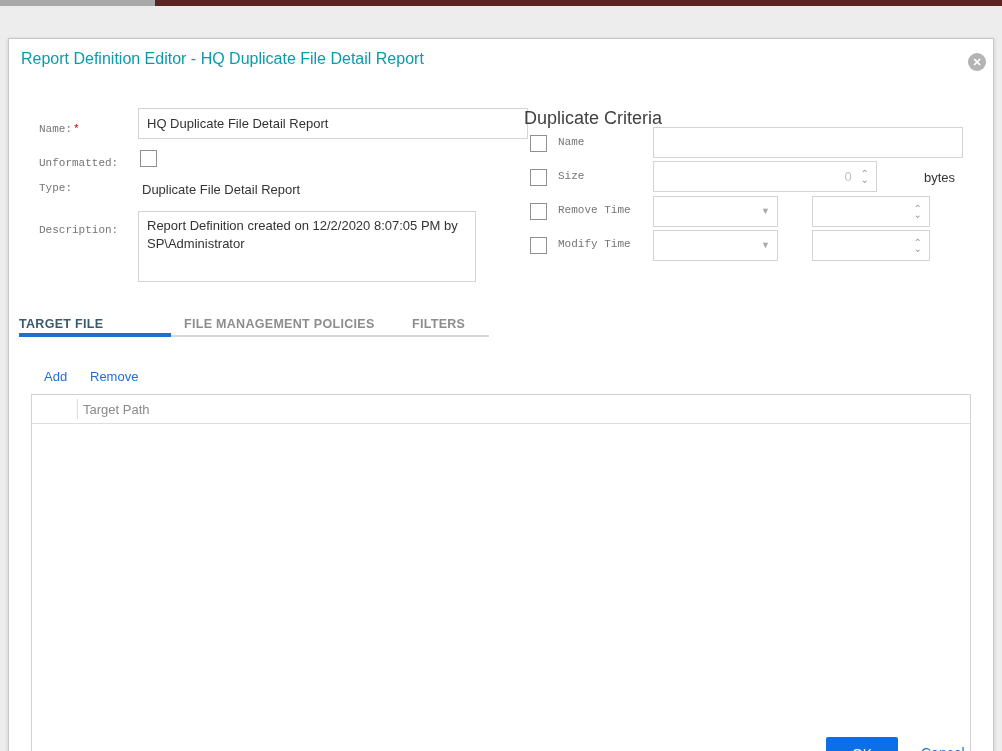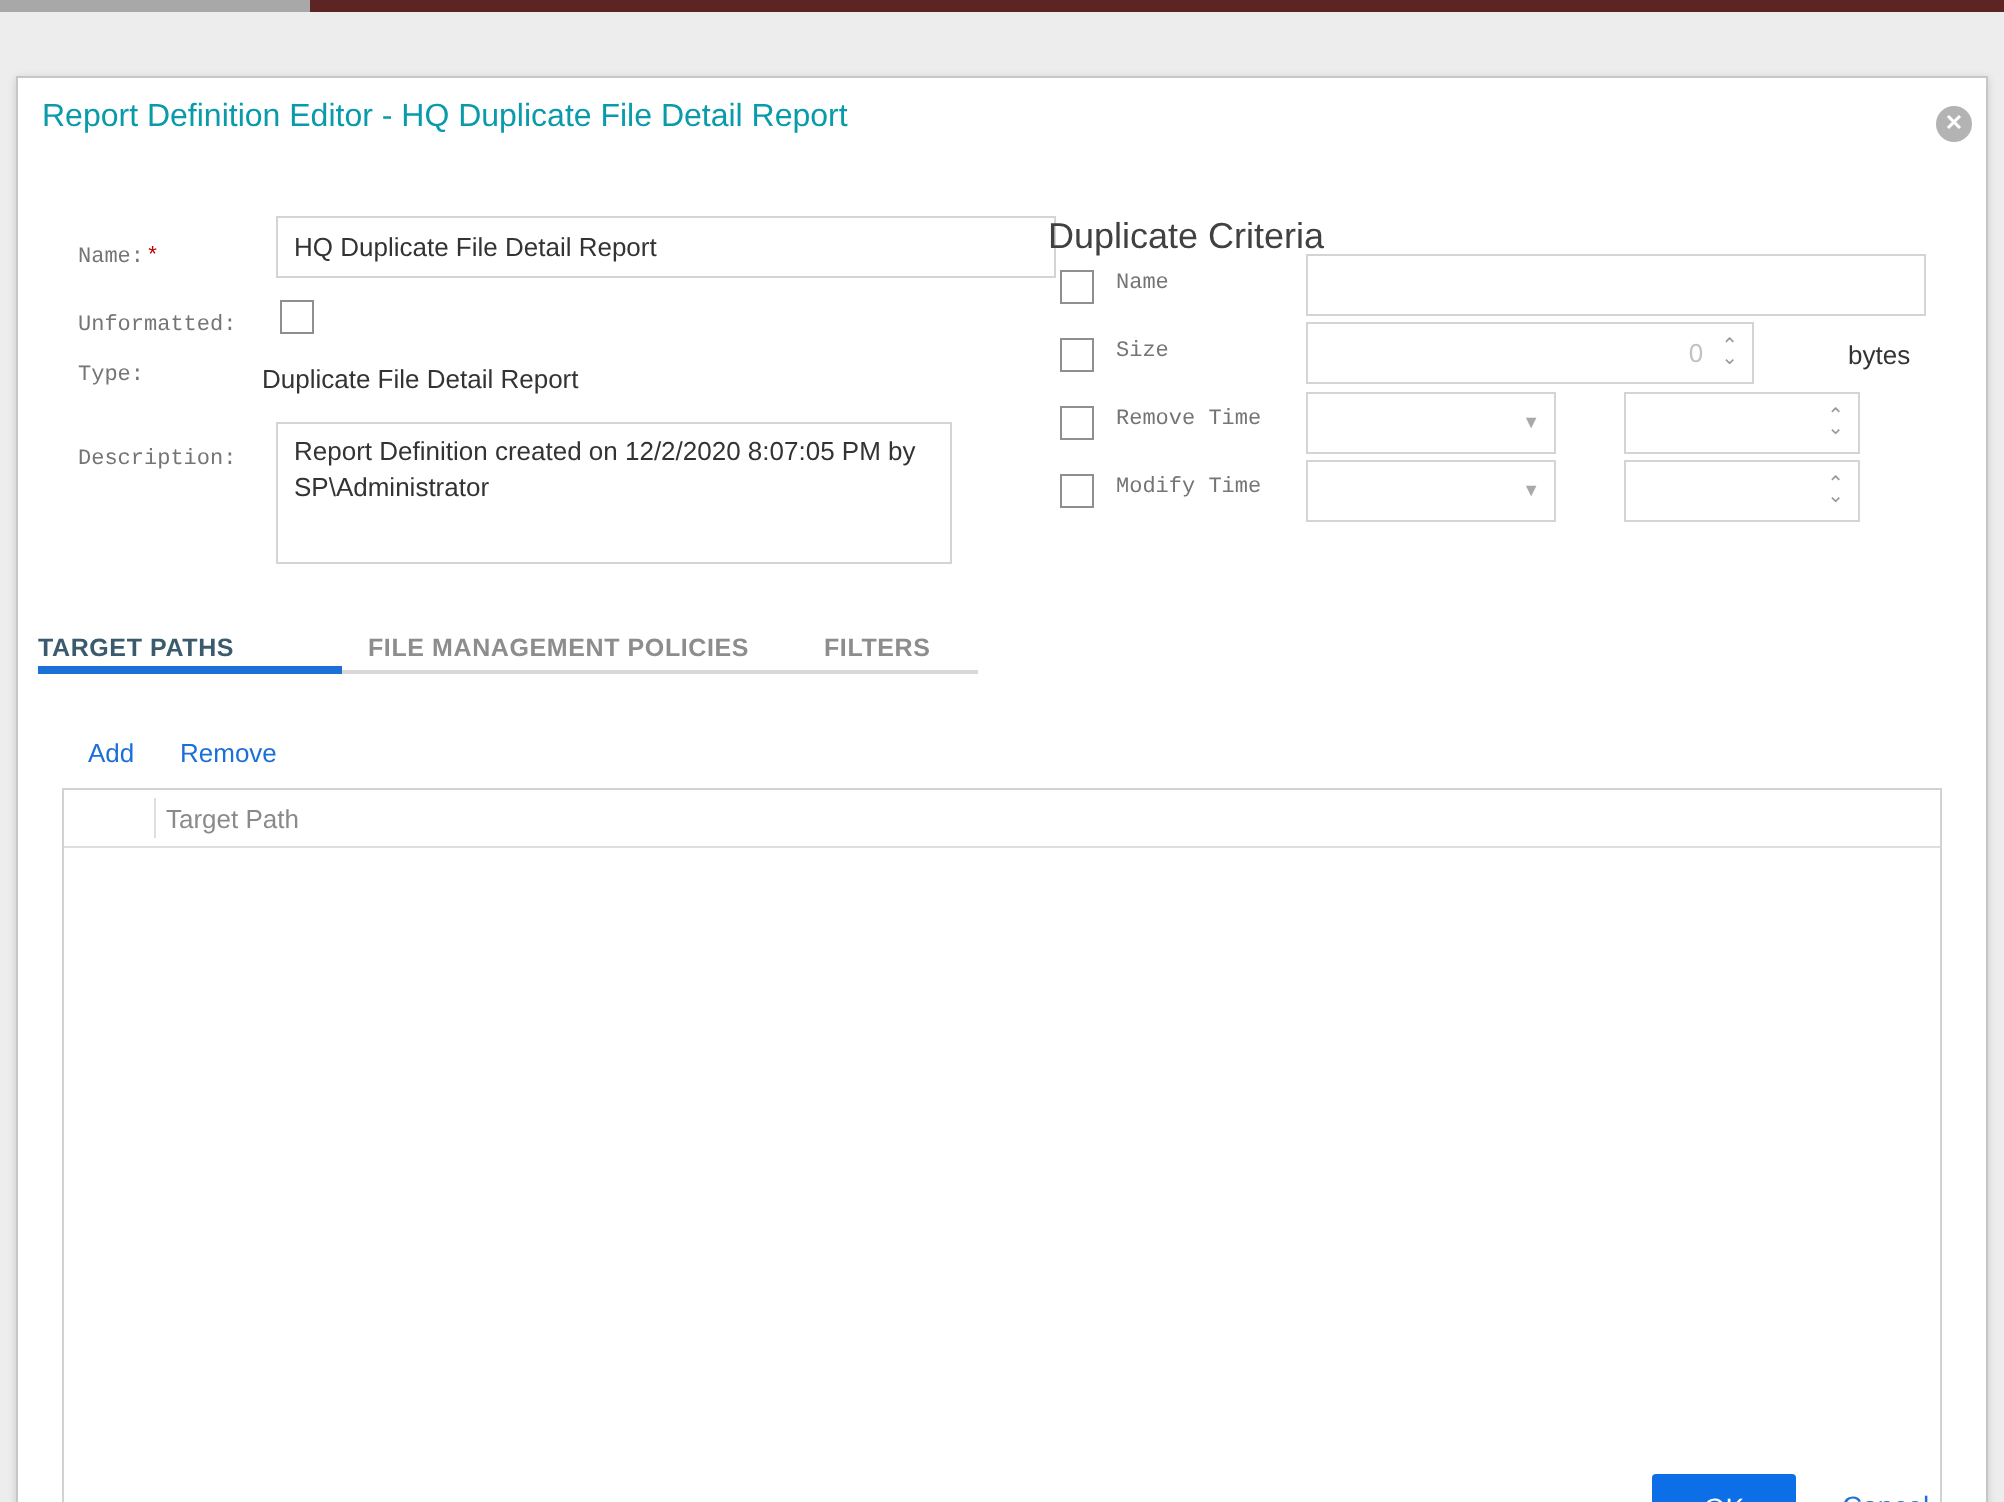--- a/index.html
+++ b/index.html
@@ -89,21 +89,21 @@
   <div class="dlg-title">Report Definition Editor - HQ Duplicate File Detail Report</div>
   <span class="close">✕</span>
 
   <div class="lbl" style="left:30px;top:84px"><span>Name:</span><span class="req">*</span></div>
   <input class="txt" style="left: 129px; top: 69px; width: 390px; height: 31px;" value="HQ Duplicate File Detail Report">
 
   <div class="lbl" style="left:30px;top:118px">Unformatted:</div>
   <span class="cb" style="left:131px;top:111px"></span>
 
   <div class="lbl" style="left:30px;top:143px">Type:</div>
-  <div class="static-val" style="left:122px;top:143px">Duplicate File Detail Report</div>
+  <div class="static-val" style="left:133px;top:143px">Duplicate File Detail Report</div>
 
   <div class="lbl" style="left:30px;top:185px">Description:</div>
   <textarea class="txt" style="left: 129px; top: 172px; width: 338px; height: 71px;">Report Definition created on 12/2/2020 8:07:05 PM by SP\Administrator</textarea>
 
   <div class="heading" style="left:515px;top:69px">Duplicate Criteria</div>
 
   <span class="cb" style="left:521px;top:96px"></span>
   <div class="lbl" style="left:549px;top:97px">Name</div>
   <input class="txt" style="left: 644px; top: 88px; width: 310px; height: 31px;">
 
@@ -135,21 +135,21 @@
   <div class="dd" style="left:644px;top:191px;width:125px;height:31px">
     <span class="dd-arrow">▼</span>
   </div>
   <div class="spin" style="left:803px;top:191px;width:118px;height:31px">
     <span class="arrows">
         <i>⌃</i>
         <i>⌄</i>
       </span>
   </div>
 
-  <span class="tab active" style="left:10px">TARGET PATHS</span>
+  <span class="tab active" style="left:10px">TARGET FILE</span>
   <span class="tab" style="left:175px">FILE MANAGEMENT POLICIES</span>
   <span class="tab" style="left:403px">FILTERS</span>
   <div class="tab-track"></div>
   <div class="tab-active-bar"></div>
 
   <span class="link" style="left:35px;top:330px">Add</span>
   <span class="link" style="left:81px;top:330px">Remove</span>
 
   <div class="table">
     <div class="thead">

